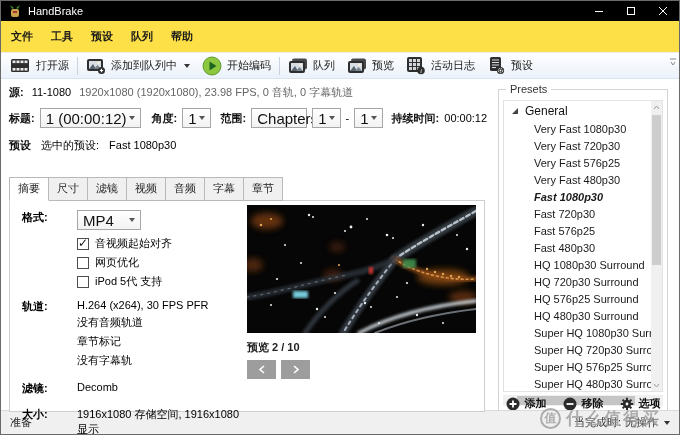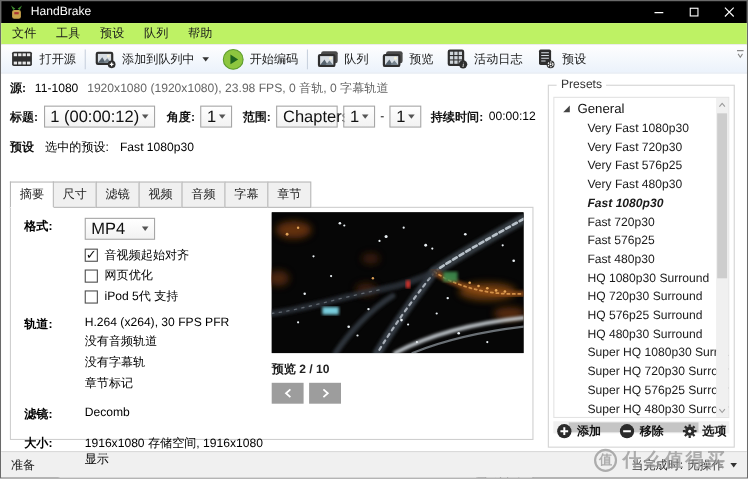--- a/index.html
+++ b/index.html
@@ -12,21 +12,21 @@
   .window { width:680px; height:435px; border:1px solid #6a6a6a; background:#fff; position:relative; overflow:hidden; }
 
   
   .titlebar { height:20px; background:#000; color:#fff; display:flex; align-items:center; font-size:11px; }
   .app-icon { width:14px; height:14px; margin:0 6px 0 7px; }
   .title-text { flex:1; }
   .win-controls { display:flex; height:100%; }
   .win-btn { width:32px; height:100%; display:flex; align-items:center; justify-content:center; }
 
   
-  .menubar { height:20px; background:#bef264; border-bottom:1px solid #ececec; display:flex; align-items:center; font-size:11px; color:#1a1a1a; padding-left:1px; }
+  .menubar { height:32px; background:#fde047; border-bottom:1px solid #ececec; display:flex; align-items:center; font-size:11px; color:#1a1a1a; padding-left:1px;font-weight:bold; }
   .menu-item { padding:2px 9px; }
 
   
   .toolbar { height:26px; background:linear-gradient(#fefefe,#ebf2fb); border-bottom:1px solid #dbe3ee; display:flex; align-items:center; font-size:11px; color:#1a1a1a; padding:0 3px; position:relative; }
   .tb-btn { display:flex; align-items:center; gap:5px; padding:1px 6px; height:24px; }
   .tb-sep { width:1px; height:18px; background:#c9d2de; margin:0 2px; }
   .caret { width:0; height:0; border-left:3px solid transparent; border-right:3px solid transparent; border-top:4px solid #333; margin-left:2px; }
   .tb-overflow { position:absolute; right:2px; top:4px; color:#8a8a8a; }
 
   
@@ -302,22 +302,22 @@
               <div class="checkrow">
                 <span class="checkbox"></span>
                 <span>iPod 5代 支持</span>
               </div>
             </div>
           <div class="sum-row">
             <span class="sum-label">轨道:</span>
             <span>
                 <div class="track-line">H.264 (x264), 30 FPS PFR</div>
                 <div class="track-line">没有音频轨道</div>
+                <div class="track-line">章节标记</div>
                 <div class="track-line">没有字幕轨</div>
-                <div class="track-line">章节标记</div>
               </span>
           </div>
           <div class="sum-row" style="margin-top:9px">
             <span class="sum-label">滤镜:</span>
             <span>Decomb</span>
           </div>
           <div class="sum-row" style="margin-top:11px">
             <span class="sum-label">大小:</span>
             <span>1916x1080 存储空间, 1916x1080 显示</span>
           </div>

